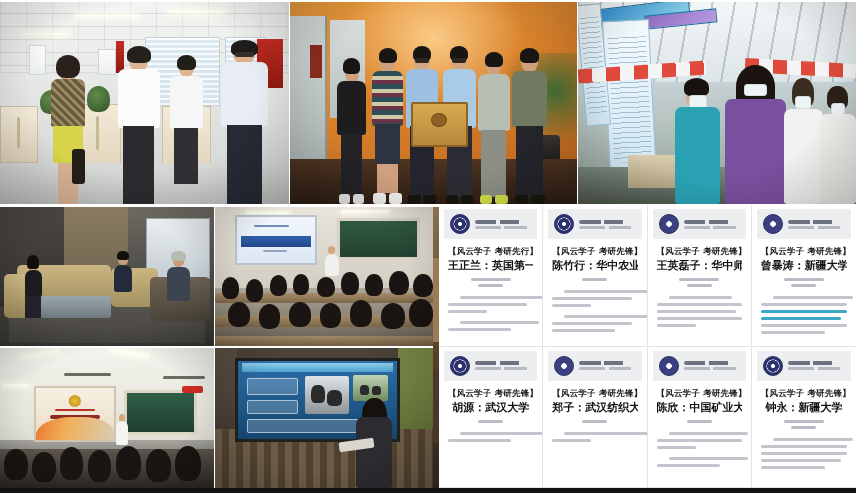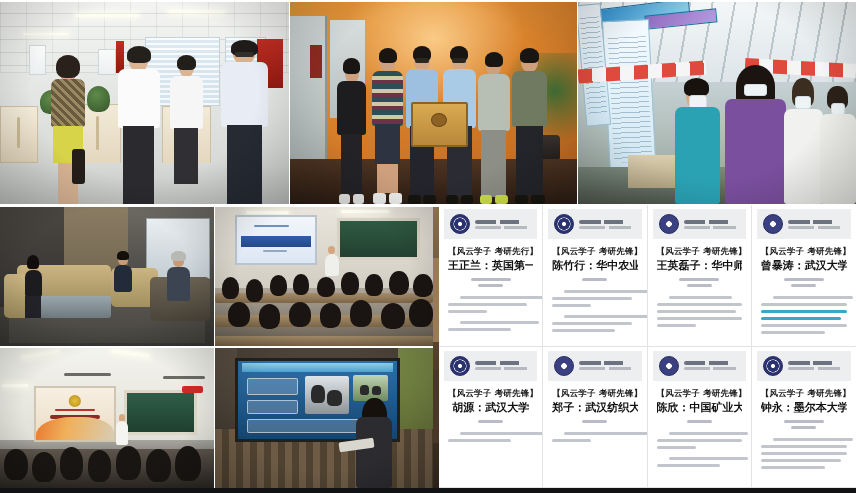--- a/index.html
+++ b/index.html
@@ -568,21 +568,21 @@
     <div class="card">
       <div class="card-header">
         <span class="card-logo plain"></span>
         <span class="card-org" title="武汉大学 研究院">
           <span class="org-line"></span>
             <span class="org-line sm"></span>
         </span>
       </div>
       <div class="card-body">
         <div class="card-tag">【风云学子 考研先锋】</div>
-        <div class="card-title">曾暴涛：武汉大学</div>
+        <div class="card-title">曾暴涛：新疆大学</div>
         <div class="card-sub">
           <div class="l w1"></div>
             <div class="l w2"></div>
         </div>
         <div class="card-para">
           <div class="l b i"></div>
             <div class="l a"></div>
           <div class="l a link"></div>
           <div class="l b link"></div>
           <div class="l a"></div>
@@ -662,21 +662,21 @@
     <div class="card">
       <div class="card-header">
         <span class="card-logo"></span>
         <span class="card-org" title="墨尔本大学 研究院">
           <span class="org-line"></span>
             <span class="org-line sm"></span>
         </span>
       </div>
       <div class="card-body">
         <div class="card-tag">【风云学子 考研先锋】</div>
-        <div class="card-title">钟永：墨尔本大学</div>
+        <div class="card-title">钟永：新疆大学</div>
         <div class="card-sub">
           <div class="l w1"></div>
             <div class="l w2"></div>
         </div>
         <div class="card-para">
           <div class="l b i"></div>
             <div class="l a"></div>
             <div class="l a"></div>
           <div class="l b"></div>
             <div class="l c"></div>

